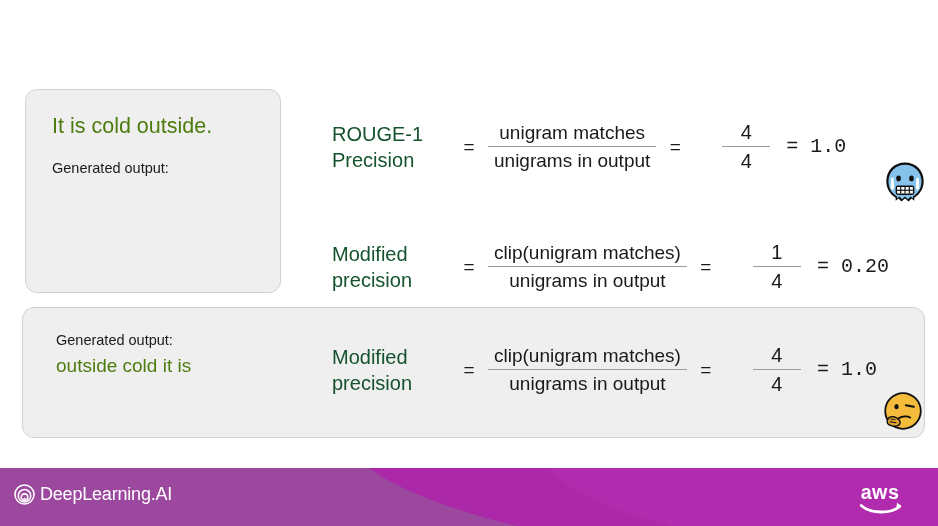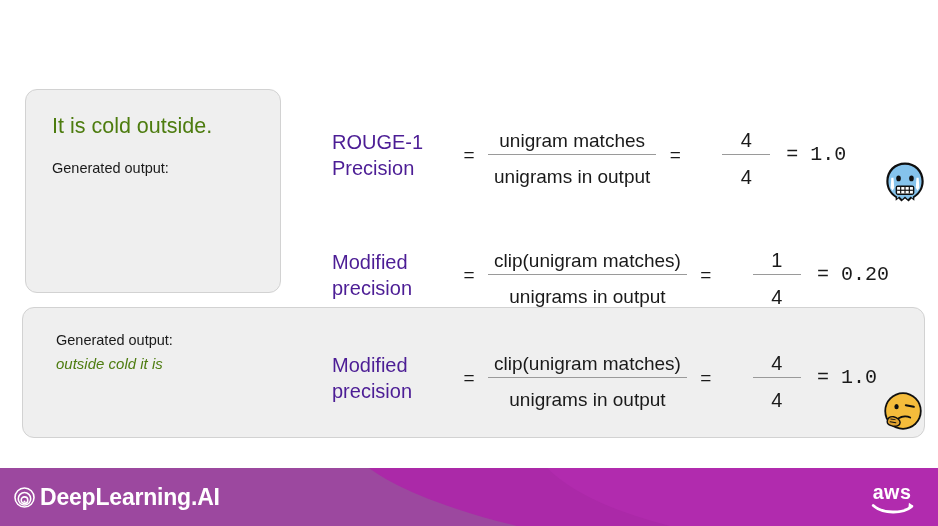--- a/index.html
+++ b/index.html
@@ -74,54 +74,53 @@
     margin-top: 4px;
   }
   .block-gap { height: 19px; }
 
   .bottom-left {
     position: absolute;
     left: 33px;
     top: 23px;
   }
   .bottom-left .label-small { font-size: 14.5px; }
-  .bottom-left .example-text { font-size: 15px; margin-top: 6px; font-style: italic; }
+  .bottom-left .example-text { font-size: 19px; margin-top: 6px; }
 
   
   .eq-row {
     position: absolute;
     display: flex;
     align-items: center;
     white-space: nowrap;
   }
   .eq-label {
     font-size: 20px;
     line-height: 1.32;
-    color: #4c1d95;
+    color: #14532d;
     width: 118px;
     flex: 0 0 118px;
   }
   .eq-sign {
     font-size: 19px;
     color: #1a1a1a;
     width: 38px;
     flex: 0 0 38px;
     text-align: center;
   }
   .frac {
     display: inline-flex;
     flex-direction: column;
     align-items: center;
     line-height: 1.22;
   }
   .frac .num, .frac .den {
     font-size: 19px;
     color: #1a1a1a;
     padding: 0 6px;
-    margin-top: 8px;
   }
   .frac .bar {
     width: 100%;
     height: 1px;
     background: #9a9a9a;
     margin: 2px 0;
   }
   .frac-big { flex: 0 0 auto; }
   .frac-small .num, .frac-small .den {
     font-size: 20px;
@@ -187,28 +186,28 @@
     align-items: center;
     gap: 5px;
   }
   .dl-mark {
     width: 21px;
     height: 21px;
     flex: 0 0 21px;
   }
   .dl-word {
     color: #ffffff;
-    font-size: 23px;
-    font-weight: 700;
+    font-size: 18px;
+    font-weight: 400;
     letter-spacing: -0.2px;
     white-space: nowrap;
   }
   .aws-logo {
     position: absolute;
-    right: 16px;
+    right: 28px;
     top: 12px;
     width: 60px;
     height: 38px;
   }
 </style>
 </head>
 <body>
 
 <div class="slide">
 

